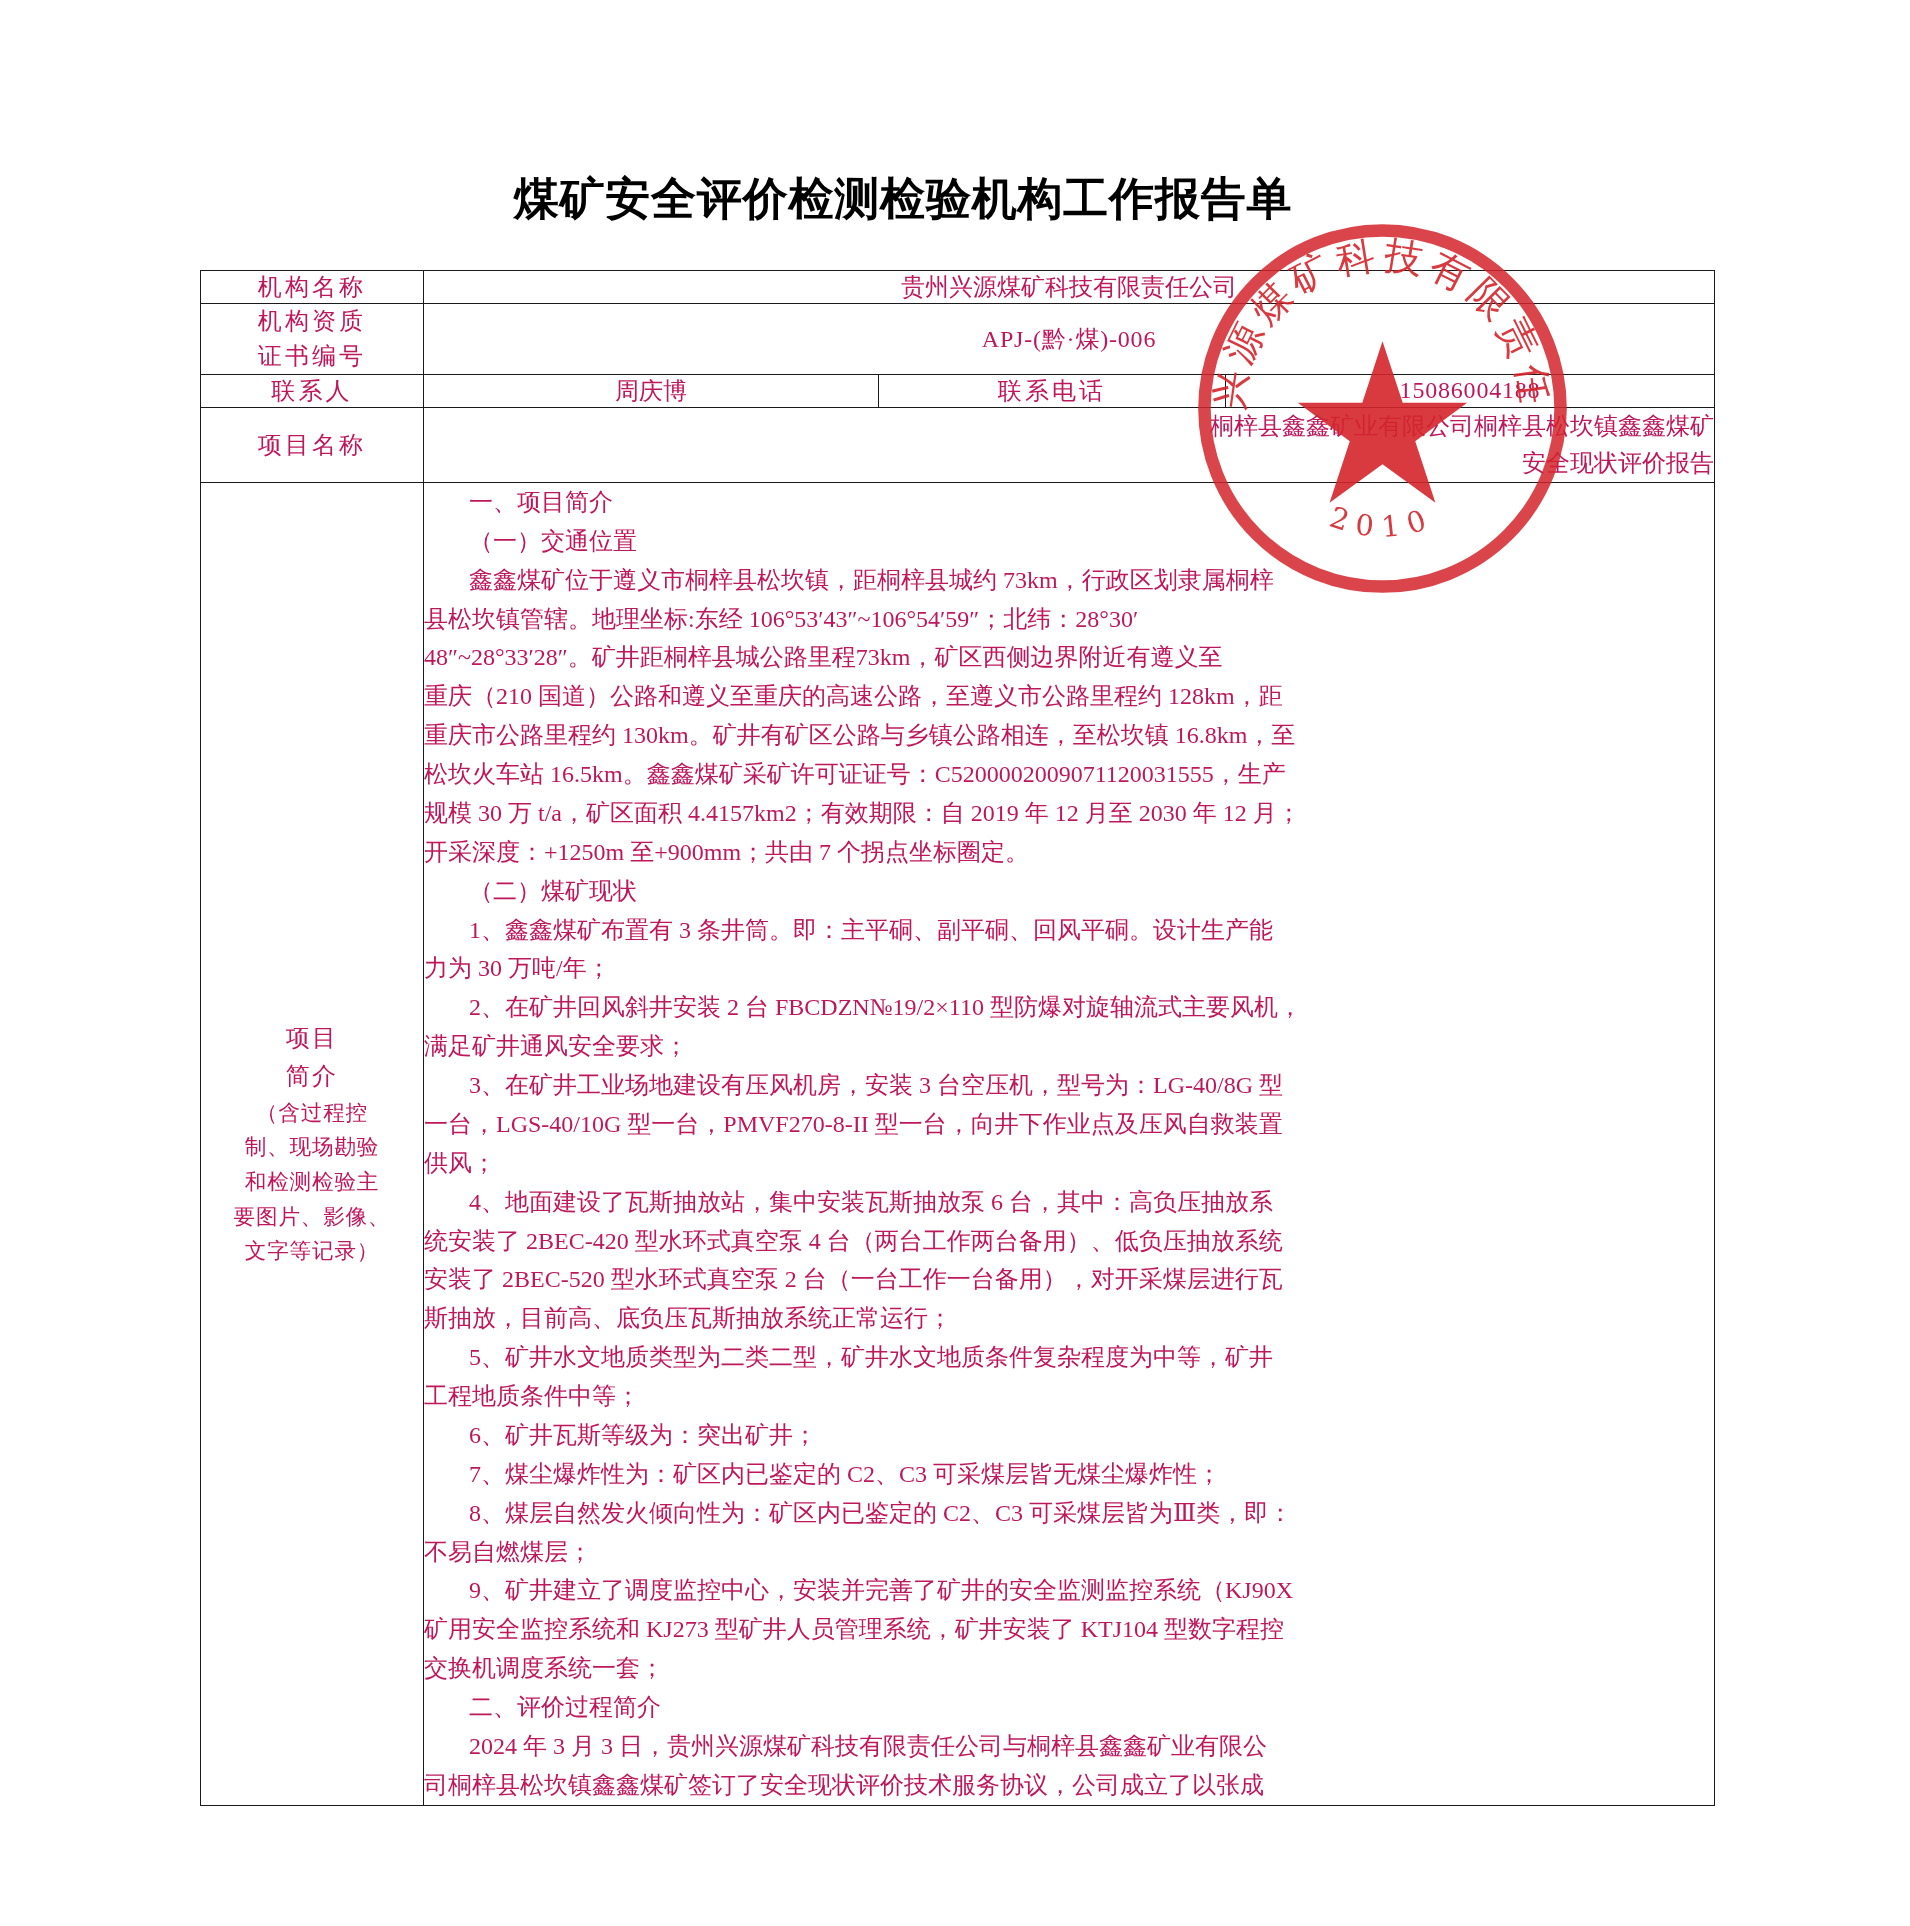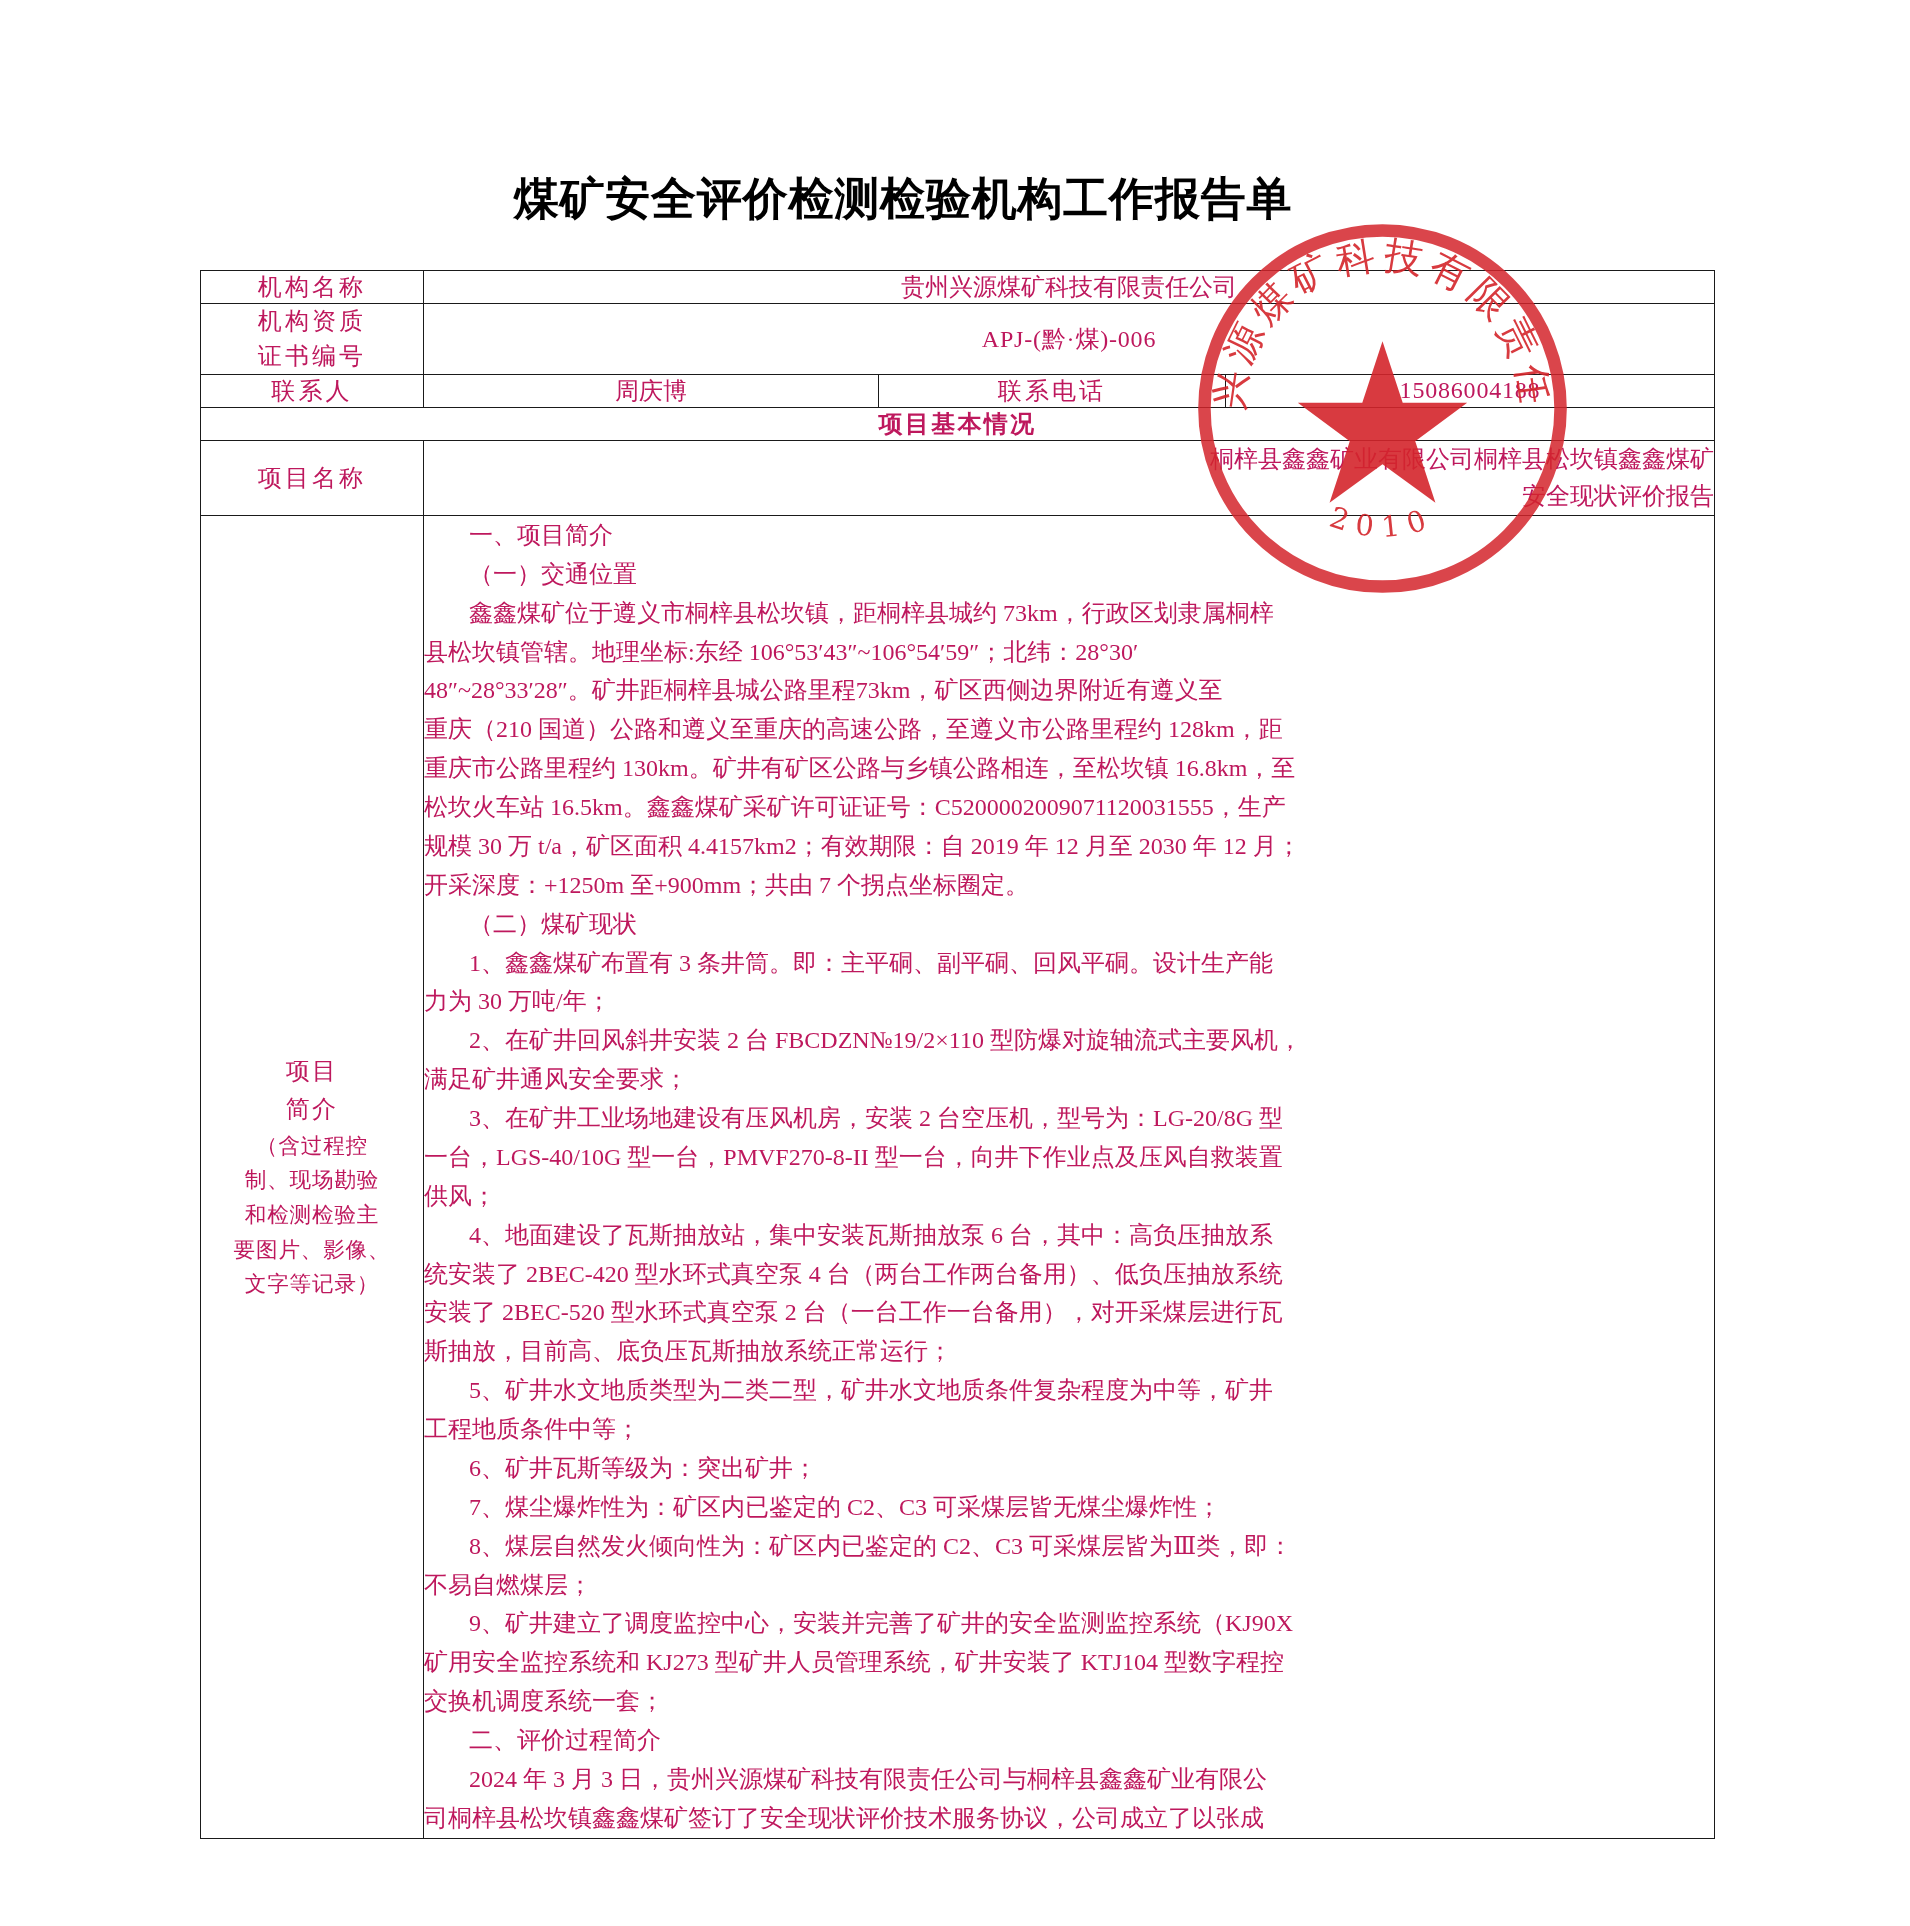--- a/index.html
+++ b/index.html
@@ -157,23 +157,20 @@
           <span>机构资质</span><br>
           <span>证书编号</span>
         </td>
         <td class="cell-value-mono" colspan="3">APJ-(黔·煤)-006</td>
       </tr>
       <tr>
         <td class="cell-label">联系人</td>
         <td class="cell-value">周庆博</td>
         <td class="cell-label">联系电话</td>
         <td class="cell-value-mono">15086004188</td>
-      </tr>
-      <tr>
-        <td class="section-title" colspan="4">项目基本情况</td>
       </tr>
       <tr>
         <td class="cell-label">项目名称</td>
         <td class="proj-name" colspan="3">
           <div>桐梓县鑫鑫矿业有限公司桐梓县松坎镇鑫鑫煤矿</div>
           <div>安全现状评价报告</div>
         </td>
       </tr>
       <tr>
         <td class="desc-label">
@@ -194,21 +191,21 @@
             <p>重庆（210 国道）公路和遵义至重庆的高速公路，至遵义市公路里程约 128km，距</p>
             <p>重庆市公路里程约 130km。矿井有矿区公路与乡镇公路相连，至松坎镇 16.8km，至</p>
             <p>松坎火车站 16.5km。鑫鑫煤矿采矿许可证证号：C5200002009071120031555，生产</p>
             <p>规模 30 万 t/a，矿区面积 4.4157km2；有效期限：自 2019 年 12 月至 2030 年 12 月；</p>
             <p>开采深度：+1250m 至+900mm；共由 7 个拐点坐标圈定。</p>
             <p class="ind1">（二）煤矿现状</p>
             <p class="ind1">1、鑫鑫煤矿布置有 3 条井筒。即：主平硐、副平硐、回风平硐。设计生产能</p>
             <p>力为 30 万吨/年；</p>
             <p class="ind1">2、在矿井回风斜井安装 2 台 FBCDZN№19/2×110 型防爆对旋轴流式主要风机，</p>
             <p>满足矿井通风安全要求；</p>
-            <p class="ind1">3、在矿井工业场地建设有压风机房，安装 2 台空压机，型号为：LG-20/8G 型</p>
+            <p class="ind1">3、在矿井工业场地建设有压风机房，安装 3 台空压机，型号为：LG-40/8G 型</p>
             <p>一台，LGS-40/10G 型一台，PMVF270-8-II 型一台，向井下作业点及压风自救装置</p>
             <p>供风；</p>
             <p class="ind1">4、地面建设了瓦斯抽放站，集中安装瓦斯抽放泵 6 台，其中：高负压抽放系</p>
             <p>统安装了 2BEC-420 型水环式真空泵 4 台（两台工作两台备用）、低负压抽放系统</p>
             <p>安装了 2BEC-520 型水环式真空泵 2 台（一台工作一台备用），对开采煤层进行瓦</p>
             <p>斯抽放，目前高、底负压瓦斯抽放系统正常运行；</p>
             <p class="ind1">5、矿井水文地质类型为二类二型，矿井水文地质条件复杂程度为中等，矿井</p>
             <p>工程地质条件中等；</p>
             <p class="ind1">6、矿井瓦斯等级为：突出矿井；</p>
             <p class="ind1">7、煤尘爆炸性为：矿区内已鉴定的 C2、C3 可采煤层皆无煤尘爆炸性；</p>

